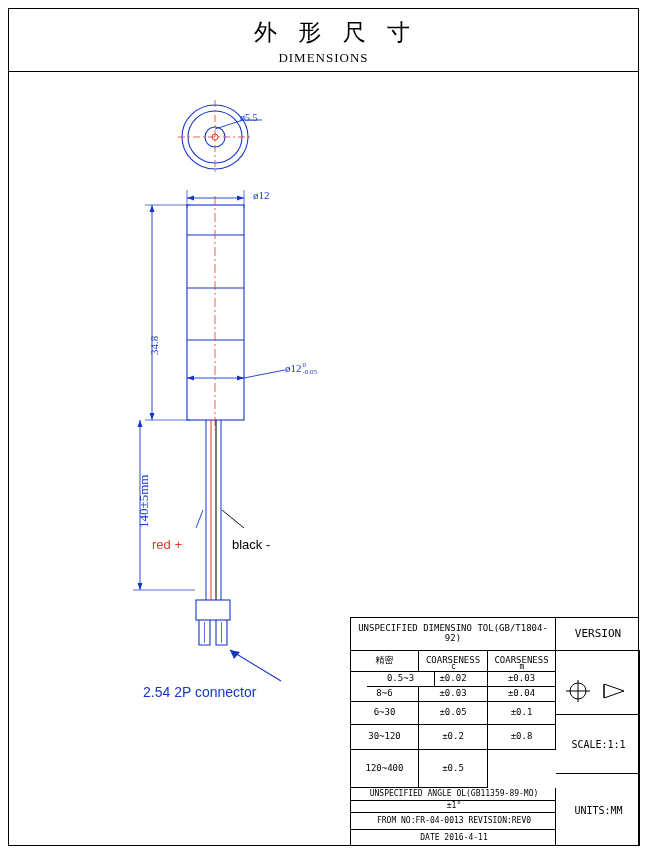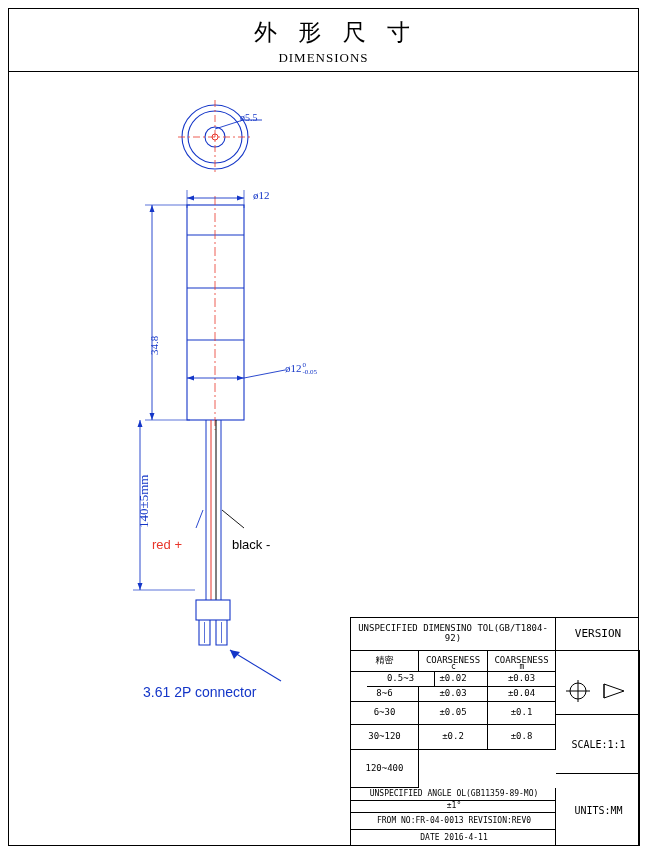--- a/index.html
+++ b/index.html
@@ -215,21 +215,21 @@
   <div class="lbl" style="left:285px; top:362px; font-size:11px;">
     <span>ø12</span><span style="display:inline-block; vertical-align:middle; font-size:7px; line-height:1; margin-left:1px;"><span style="display:block;">0</span><span style="display:block;">-0.05</span></span>
   </div>
 
   <div class="lbl vert lbl-blue-small" style="left:148px; top:355px; font-size:11px;">34.8</div>
 
   <div class="lbl vert" style="left:136px; top:528px; font-size:13px;">140±5mm</div>
 
   <div class="lbl lbl-red" style="left:152px; top:537px;">red +</div>
   <div class="lbl lbl-black" style="left:232px; top:537px;text-align:center;">black -</div>
-  <div class="lbl lbl-conn" style="left:143px; top:684px;">3.61 2P connector</div>
+  <div class="lbl lbl-conn" style="left:143px; top:684px;">2.54 2P connector</div>
 
   <div class="tbl">
 
     <div class="cell br bb" style="left:0; top:0; width:205px; height:33px; padding:0 3px;">UNSPECIFIED DIMENSINO TOL(GB/T1804-92)</div>
 
     <div class="cell bb" style="left:205px; top:0; width:84px; height:33px; font-size:11px;">VERSION</div>
 
     <div class="cell br bb" style="left:0; top:33px; width:68px; height:21px;">精密</div>
     <div class="cell br bb" style="left:68px; top:33px; width:69px; height:21px;">COARSENESS</div>
     <div class="cell br bb" style="left:137px; top:33px; width:68px; height:21px;">COARSENESS</div>
@@ -247,20 +247,21 @@
 
     <div class="cell br bb" style="left:0; top:84px; width:68px; height:23px;">6~30</div>
     <div class="cell br bb" style="left:68px; top:84px; width:69px; height:23px;">±0.05</div>
     <div class="cell br bb" style="left:137px; top:84px; width:68px; height:23px;">±0.1</div>
 
     <div class="cell br bb" style="left:0; top:107px; width:68px; height:25px;">30~120</div>
     <div class="cell br bb" style="left:68px; top:107px; width:69px; height:25px;">±0.2</div>
     <div class="cell br bb" style="left:137px; top:107px; width:68px; height:25px;">±0.8</div>
 
     <div class="cell br bb" style="left:0; top:132px; width:68px; height:38px;">120~400</div>
+    <div class="cell br bb" style="left:68px; top:132px; width:69px; height:38px;">±0.5</div>
 
     <div class="cell br bb" style="left:205px; top:33px; width:84px; height:64px;"></div>
     <div class="cell br bb left-align" style="left:205px; top:97px; width:84px; height:59px; font-size:10px;">SCALE:1:1</div>
     <div class="cell br left-align" style="left:205px; top:156px; width:84px; height:72px; font-size:10px;">UNITS:MM</div>
 
     <div class="cell br bb left-align" style="left:0; top:170px; width:205px; height:13px; font-size:8px;">UNSPECIFIED ANGLE OL(GB11359-89-MO)</div>
     <div class="cell br bb left-align" style="left:0; top:183px; width:205px; height:12px; font-size:8px;">±1°</div>
     <div class="cell br bb left-align" style="left:0; top:195px; width:205px; height:17px; font-size:8px;">FROM NO:FR-04-0013 REVISION:REV0</div>
     <div class="cell br left-align" style="left:0; top:212px; width:205px; height:16px; font-size:8px;">DATE 2016-4-11</div>
   </div>

